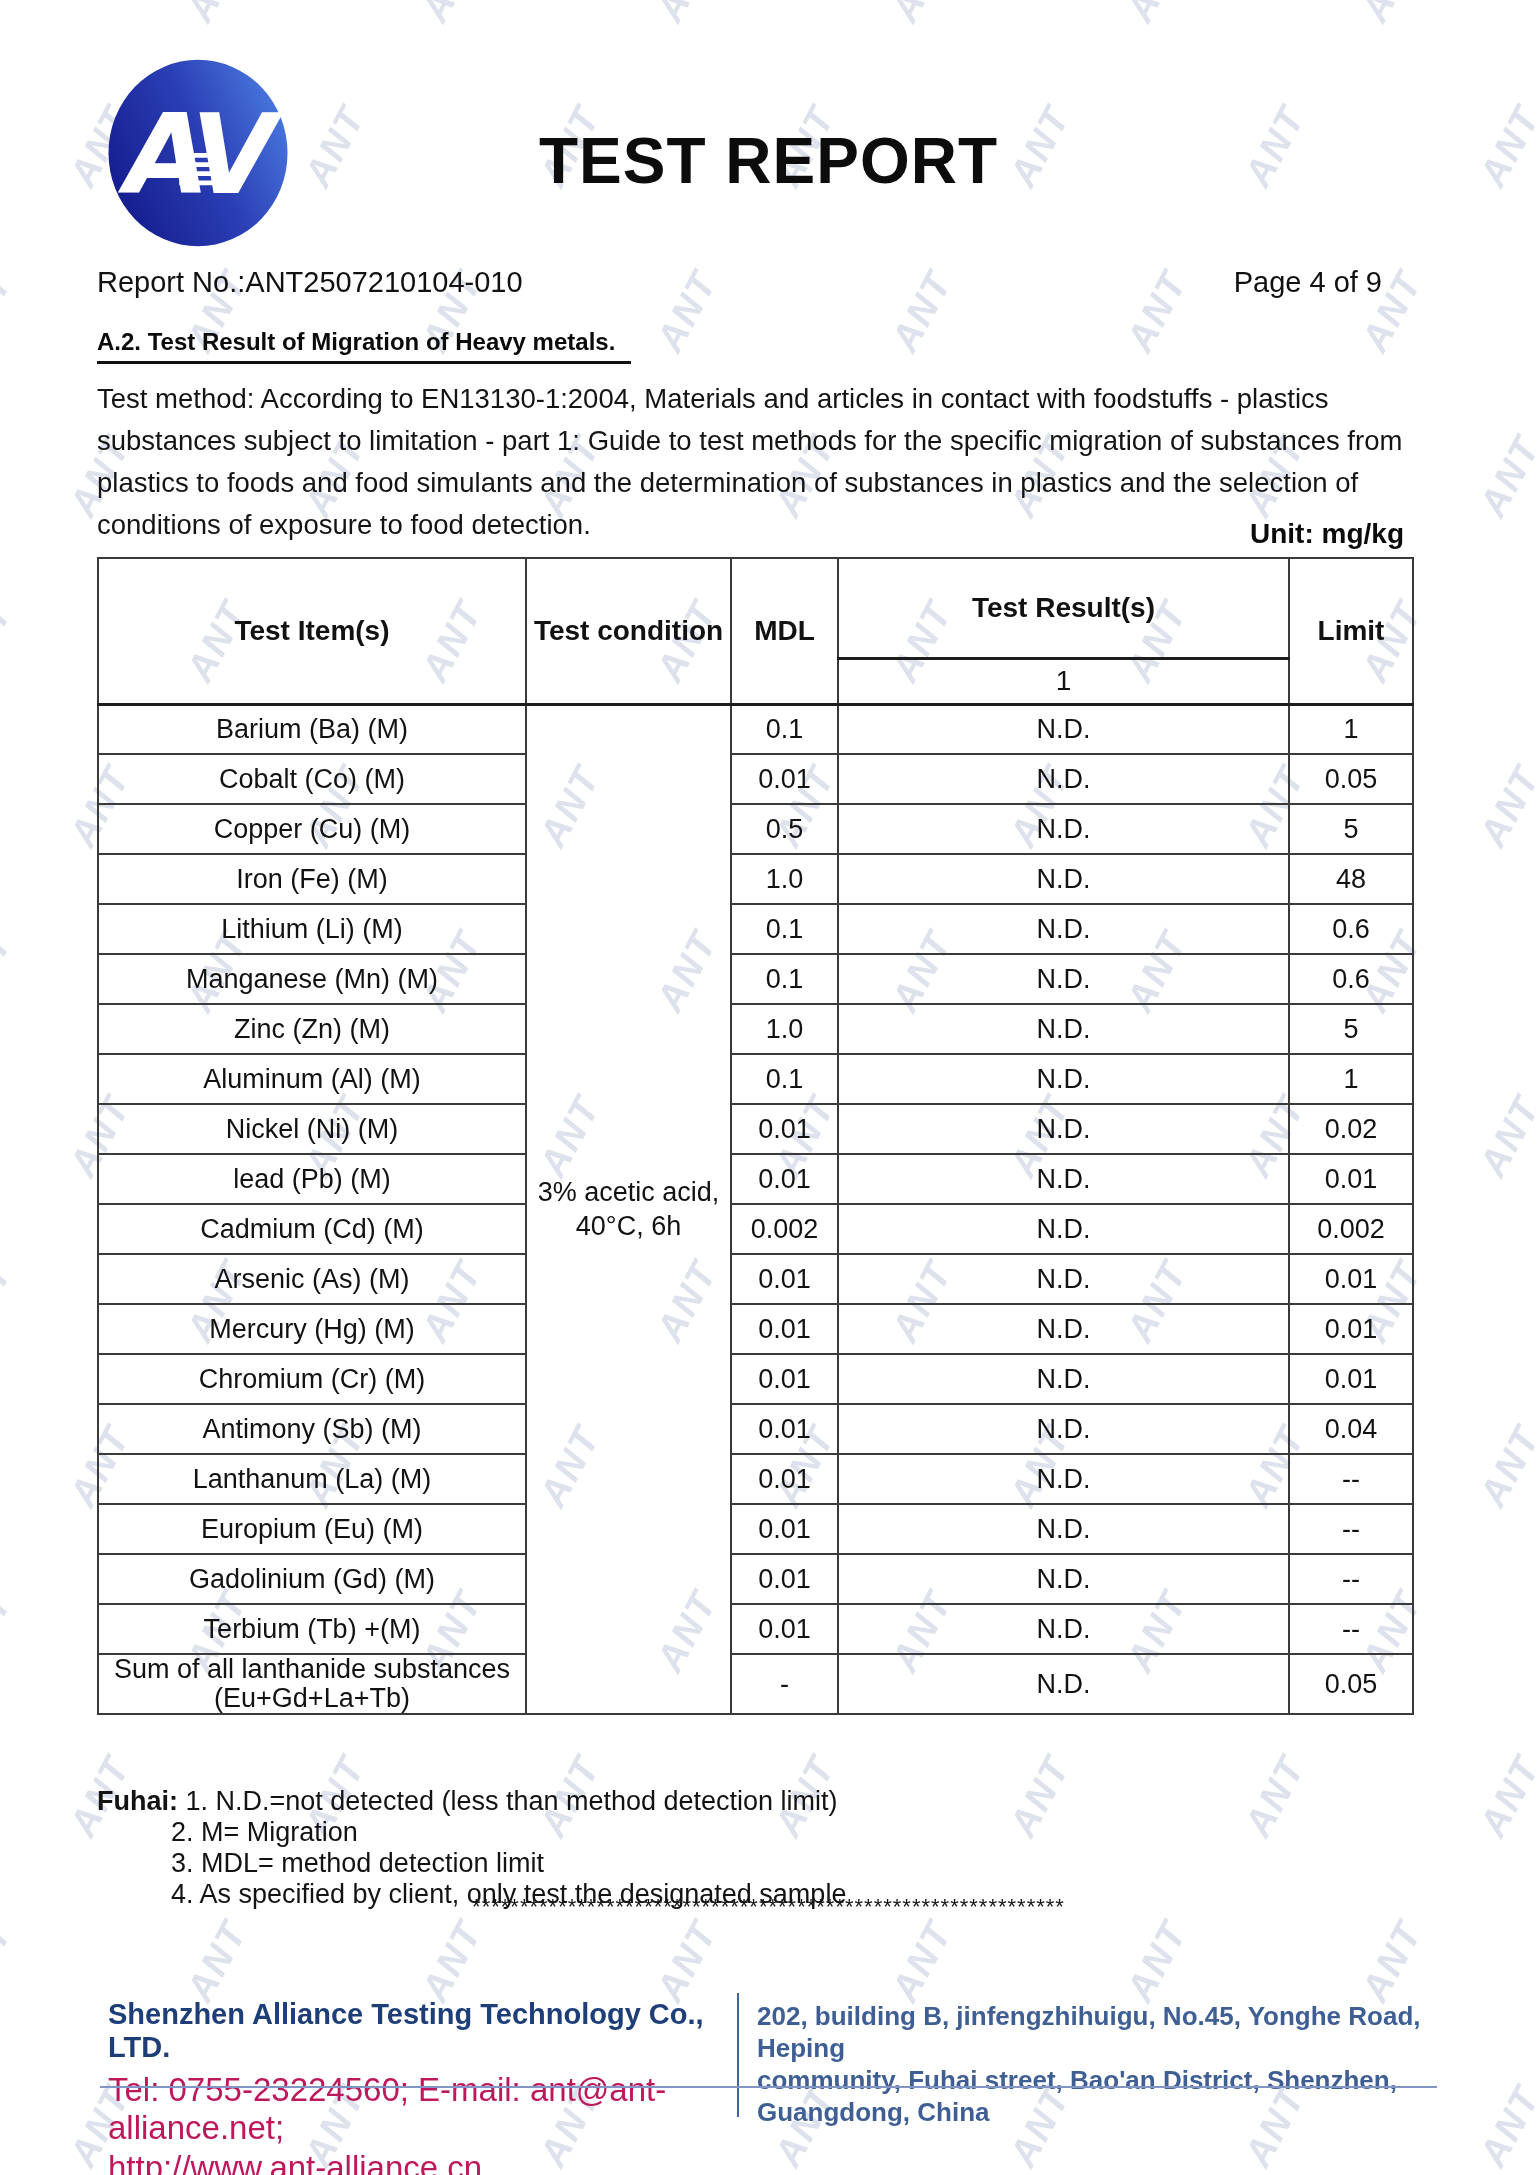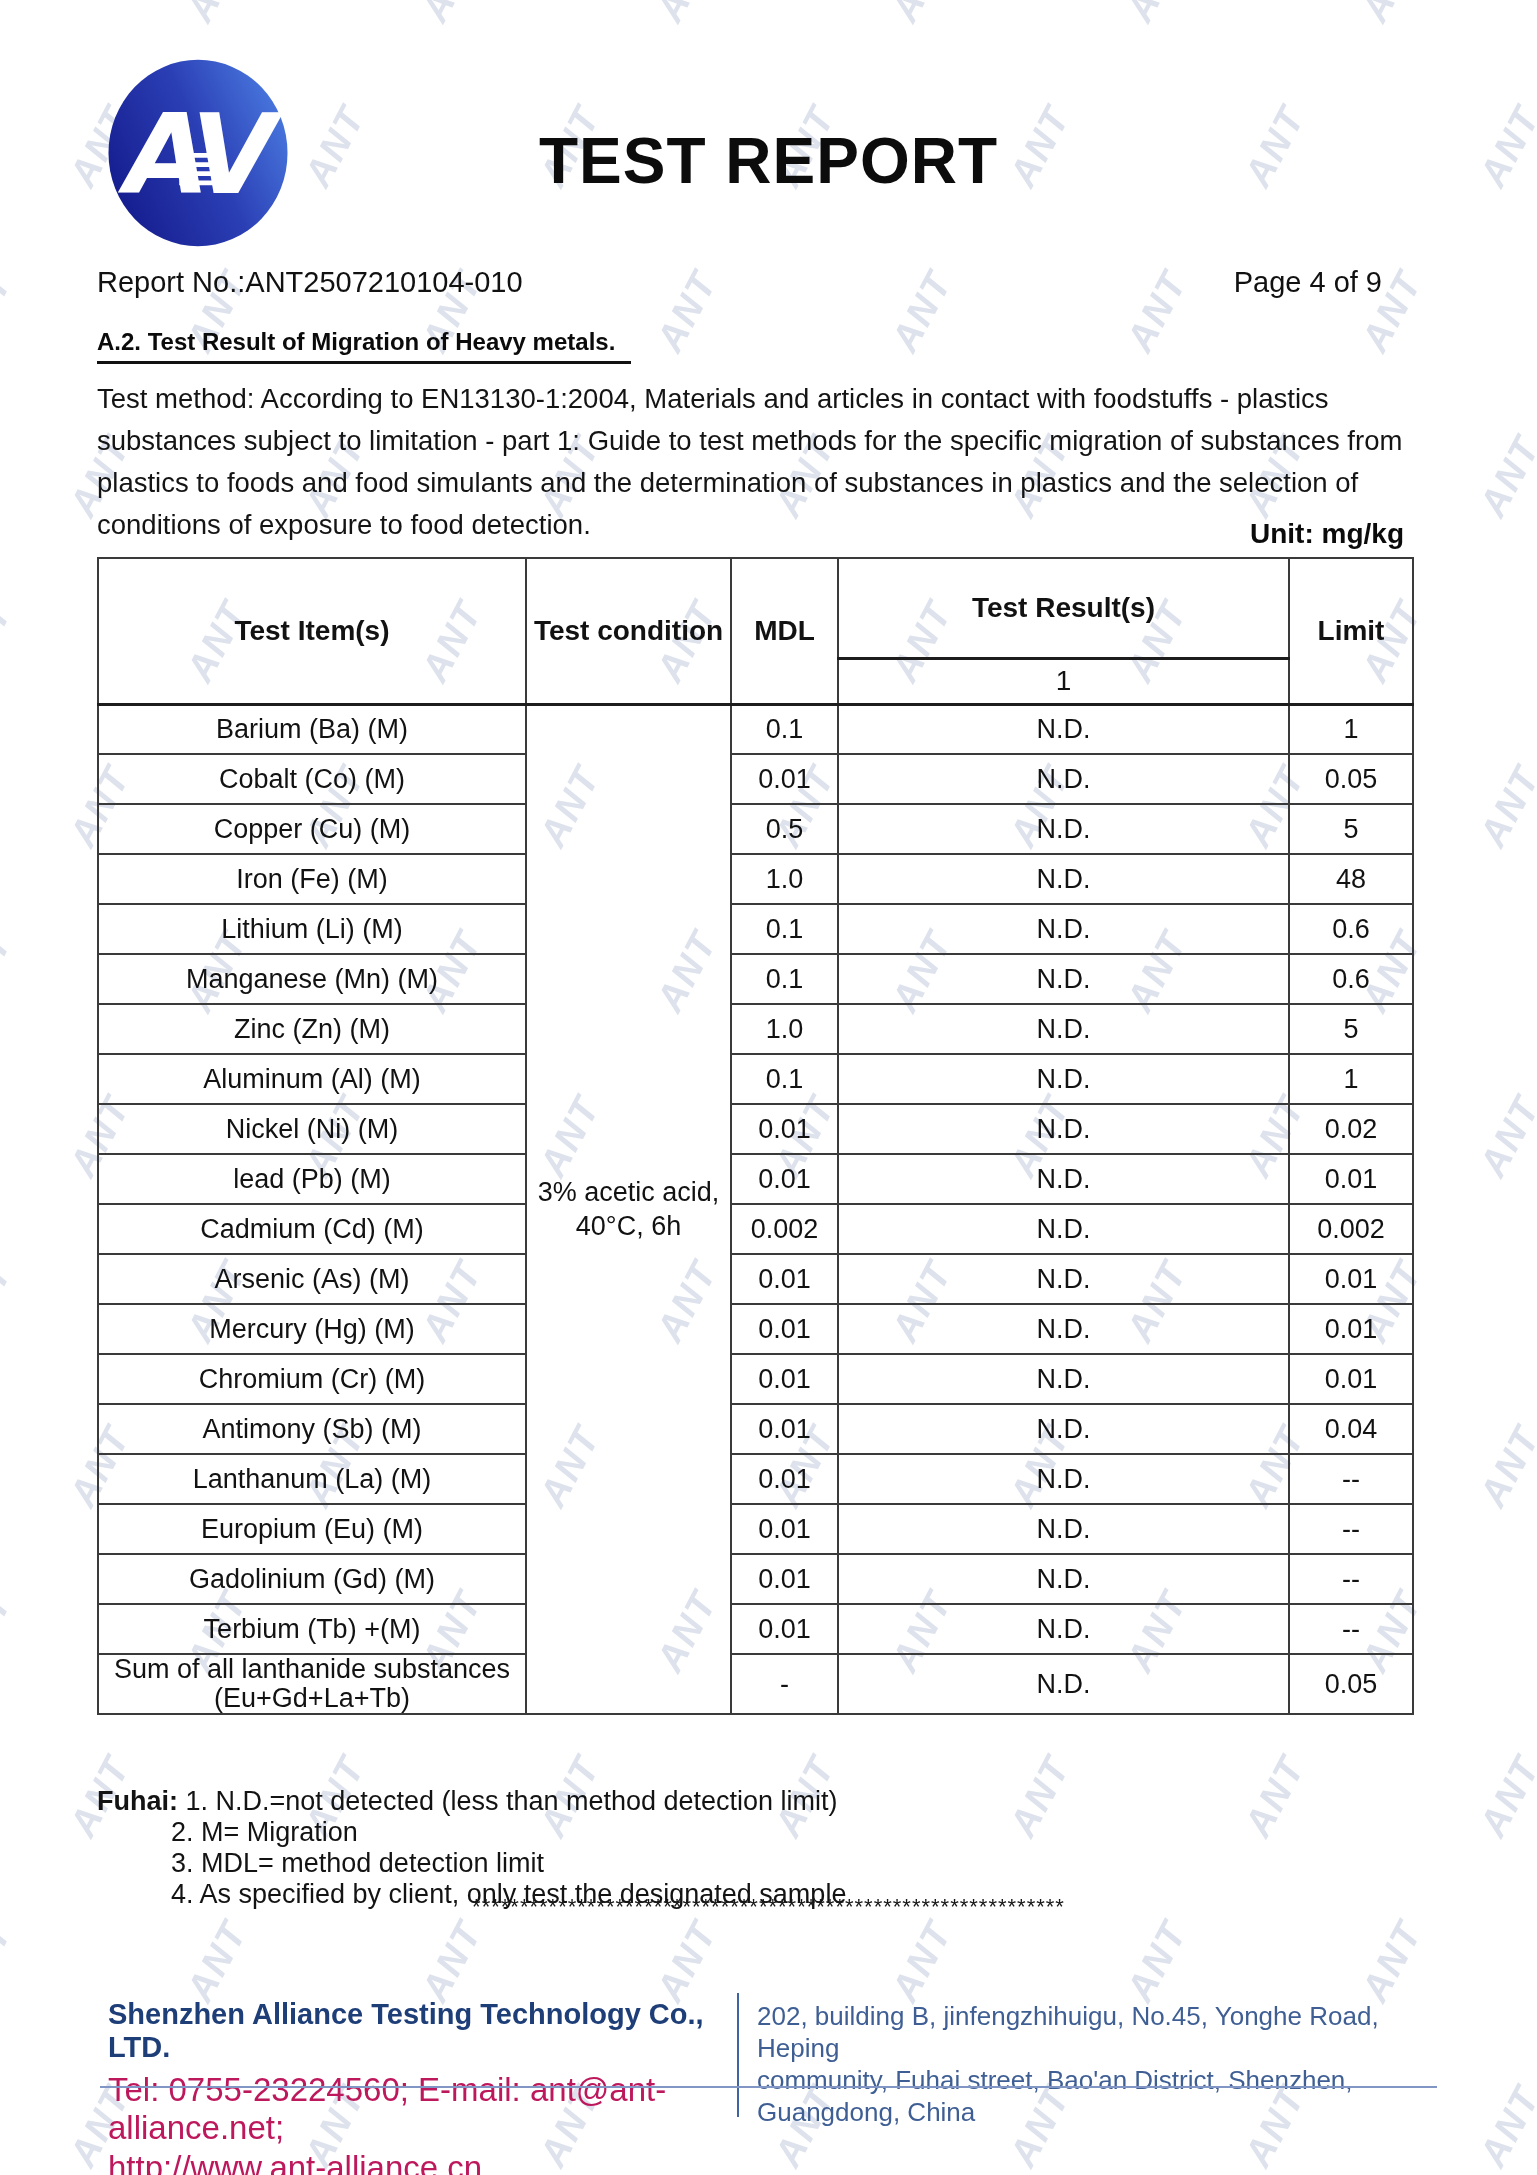--- a/index.html
+++ b/index.html
@@ -76,21 +76,21 @@
     font-size:22px;letter-spacing:1px;color:#181818;
   }
 
   
   .footer-left{position:absolute;left:100px;top:1998px;width:620px;margin-left:8px;}
   .footer-company{font-size:29px;font-weight:bold;color:#1e3e78;}
   .footer-tel,.footer-url{font-size:33px;color:#be185d;margin-top:7px;}
   .footer-url{margin-top:2px;}
   .footer-right{
     position:absolute;left:757px;top:2000px;width:700px;
-    font-size:26px;line-height:32px;color:#3f5f94;
+    font-size:26px;line-height:32px;color:#3f5f94;font-weight:bold;
   }
   .footer-rule-h{position:absolute;left:100px;top:2086px;width:1337px;height:2px;background:#8196c4;}
   .footer-rule-v{position:absolute;left:737px;top:1993px;width:2px;height:124px;background:#3f64a0;}
 </style>
 </head>
 <body>
 
 <div class="watermark-layer" id="wm-layer">
     <span class="wm" style="left: -60px; top: -40px;">ANT</span>
     <span class="wm" style="left: 175px; top: -40px;">ANT</span>

